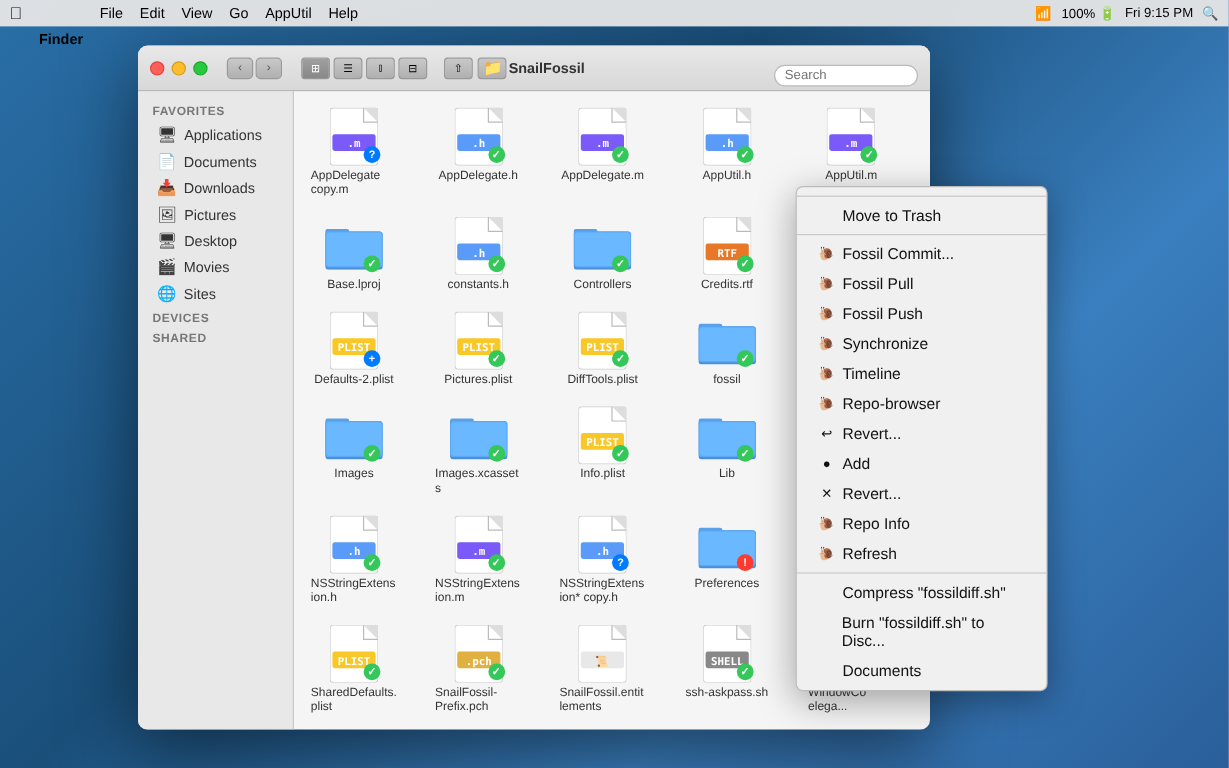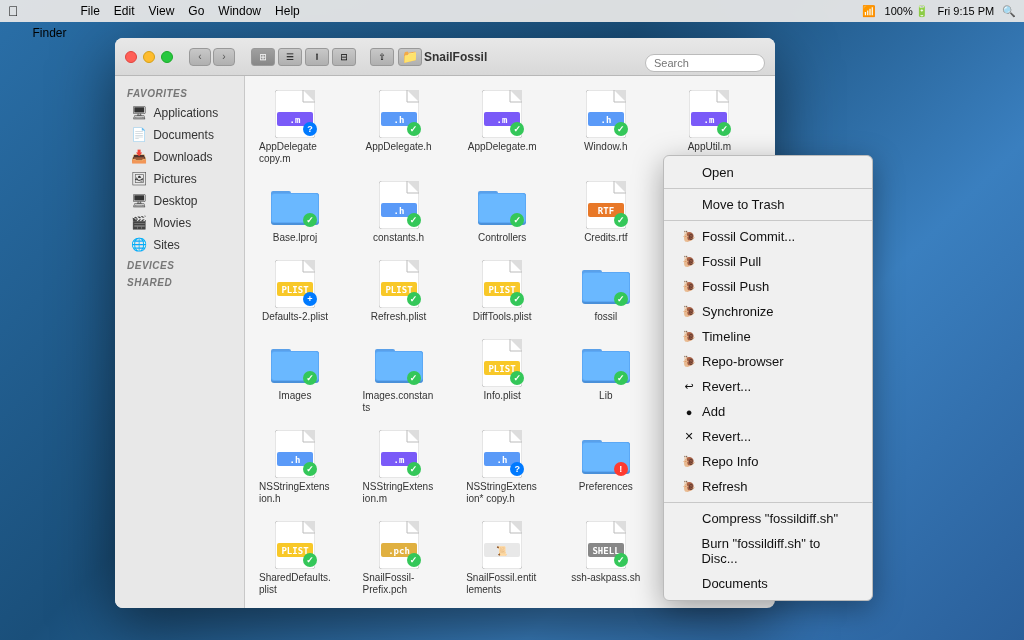--- a/index.html
+++ b/index.html
@@ -31,21 +31,21 @@
       gap: 14px;
     }
     .menu-bar-right {
       display: flex;
       align-items: center;
       gap: 8px;
       font-size: 11px;
     }
     .apple-icon { font-size: 14px; }
     .menu-item { font-weight: 500; cursor: pointer; }
-    .menu-item.bold { font-weight: 400; margin-top: 44px; }
+    .menu-item.bold { font-weight: 700; margin-top: 44px; }
 
     
     .finder-window {
       position: absolute;
       top: 38px;
       left: 115px;
       width: 660px;
       height: 570px;
       background: #f5f5f5;
       border-radius: 8px;
@@ -157,21 +157,20 @@
       padding: 8px 0;
       overflow-y: auto;
     }
     .sidebar-section-title {
       font-size: 10px;
       font-weight: 700;
       color: #777;
       padding: 4px 12px 2px;
       text-transform: uppercase;
       letter-spacing: 0.5px;
-      font-style: italic;
     }
     .sidebar-item {
       display: flex;
       align-items: center;
       gap: 6px;
       padding: 3px 12px;
       font-size: 12px;
       color: #333;
       cursor: pointer;
       border-radius: 4px;
@@ -279,21 +278,21 @@
 <body>
 
 <div class="menu-bar">
   <div class="menu-bar-left">
     <span class="apple-icon"></span>
     <span class="menu-item bold">Finder</span>
     <span class="menu-item">File</span>
     <span class="menu-item">Edit</span>
     <span class="menu-item">View</span>
     <span class="menu-item">Go</span>
-    <span class="menu-item">Window</span>
+    <span class="menu-item">AppUtil</span>
     <span class="menu-item">Help</span>
   </div>
   <div class="menu-bar-right">
     <span>📶</span>
     <span>100% 🔋</span>
     <span>Fri 9:15 PM</span>
     <span>🔍</span>
   </div>
 </div>
 
@@ -416,21 +415,21 @@
               <svg width="40" height="48" viewBox="0 0 40 48">
     <rect x="0" y="0" width="40" height="48" rx="3" fill="white" stroke="#ccc" stroke-width="1"></rect>
     <polygon points="28,0 40,12 40,0" fill="#ddd"></polygon>
     <polyline points="28,0 28,12 40,12" fill="none" stroke="#bbb" stroke-width="1"></polyline>
     <rect x="2" y="22" width="36" height="14" rx="2" fill="#5a9af8"></rect>
     <text x="20" y="33" text-anchor="middle" fill="white" font-size="9" font-family="monospace" font-weight="bold">.h</text>
   </svg>
             </div>
       <div class="file-badge badge-green">✓</div>
     </div>
-    <div class="file-name">Window.h</div>
+    <div class="file-name">AppUtil.h</div>
   </div>
         <div class="file-item">
     <div class="file-icon-container">
       <div class="file-icon">
               <svg width="40" height="48" viewBox="0 0 40 48">
     <rect x="0" y="0" width="40" height="48" rx="3" fill="white" stroke="#ccc" stroke-width="1"></rect>
     <polygon points="28,0 40,12 40,0" fill="#ddd"></polygon>
     <polyline points="28,0 28,12 40,12" fill="none" stroke="#bbb" stroke-width="1"></polyline>
     <rect x="2" y="22" width="36" height="14" rx="2" fill="#7a5af8"></rect>
     <text x="20" y="33" text-anchor="middle" fill="white" font-size="9" font-family="monospace" font-weight="bold">.m</text>
@@ -533,21 +532,21 @@
               <svg width="40" height="48" viewBox="0 0 40 48">
     <rect x="0" y="0" width="40" height="48" rx="3" fill="white" stroke="#ccc" stroke-width="1"></rect>
     <polygon points="28,0 40,12 40,0" fill="#ddd"></polygon>
     <polyline points="28,0 28,12 40,12" fill="none" stroke="#bbb" stroke-width="1"></polyline>
     <rect x="2" y="22" width="36" height="14" rx="2" fill="#f8c828"></rect>
     <text x="20" y="33" text-anchor="middle" fill="white" font-size="9" font-family="monospace" font-weight="bold">PLIST</text>
   </svg>
             </div>
       <div class="file-badge badge-green">✓</div>
     </div>
-    <div class="file-name">Refresh.plist</div>
+    <div class="file-name">Pictures.plist</div>
   </div>
         <div class="file-item">
     <div class="file-icon-container">
       <div class="file-icon">
               <svg width="40" height="48" viewBox="0 0 40 48">
     <rect x="0" y="0" width="40" height="48" rx="3" fill="white" stroke="#ccc" stroke-width="1"></rect>
     <polygon points="28,0 40,12 40,0" fill="#ddd"></polygon>
     <polyline points="28,0 28,12 40,12" fill="none" stroke="#bbb" stroke-width="1"></polyline>
     <rect x="2" y="22" width="36" height="14" rx="2" fill="#f8c828"></rect>
     <text x="20" y="33" text-anchor="middle" fill="white" font-size="9" font-family="monospace" font-weight="bold">PLIST</text>
@@ -604,21 +603,21 @@
       <div class="file-icon">
               <svg width="48" height="40" viewBox="0 0 48 40">
       <rect x="0" y="8" width="48" height="32" rx="3" fill="#4a90d9"></rect>
       <rect x="0" y="6" width="20" height="6" rx="2" fill="#5aa0e9"></rect>
       <rect x="0" y="8" width="48" height="30" rx="3" fill="#5ba8f5"></rect>
       <rect x="1" y="9" width="46" height="28" rx="2" fill="#6ab8ff"></rect>
     </svg>
             </div>
       <div class="file-badge badge-green">✓</div>
     </div>
-    <div class="file-name">Images.constants</div>
+    <div class="file-name">Images.xcassets</div>
   </div>
         <div class="file-item">
     <div class="file-icon-container">
       <div class="file-icon">
               <svg width="40" height="48" viewBox="0 0 40 48">
     <rect x="0" y="0" width="40" height="48" rx="3" fill="white" stroke="#ccc" stroke-width="1"></rect>
     <polygon points="28,0 40,12 40,0" fill="#ddd"></polygon>
     <polyline points="28,0 28,12 40,12" fill="none" stroke="#bbb" stroke-width="1"></polyline>
     <rect x="2" y="22" width="36" height="14" rx="2" fill="#f8c828"></rect>
     <text x="20" y="33" text-anchor="middle" fill="white" font-size="9" font-family="monospace" font-weight="bold">PLIST</text>
@@ -802,27 +801,20 @@
             </div>
       <div class="file-badge badge-green">✓</div>
     </div>
     <div class="file-name">WindowCo elega...</div>
   </div>
       </div>
   </div>
 </div>
 
 <div class="context-menu" id="context-menu">
-<div class="ctx-item">
-    <div class="ctx-item-left">
-      <span class="ctx-icon"></span>
-      <span>Open</span>
-    </div>
-
-  </div>
     <div class="ctx-separator"></div>
     <div class="ctx-item">
     <div class="ctx-item-left">
       <span class="ctx-icon"></span>
       <span>Move to Trash</span>
     </div>
 
   </div>
     <div class="ctx-separator"></div>
     <div class="ctx-item">

